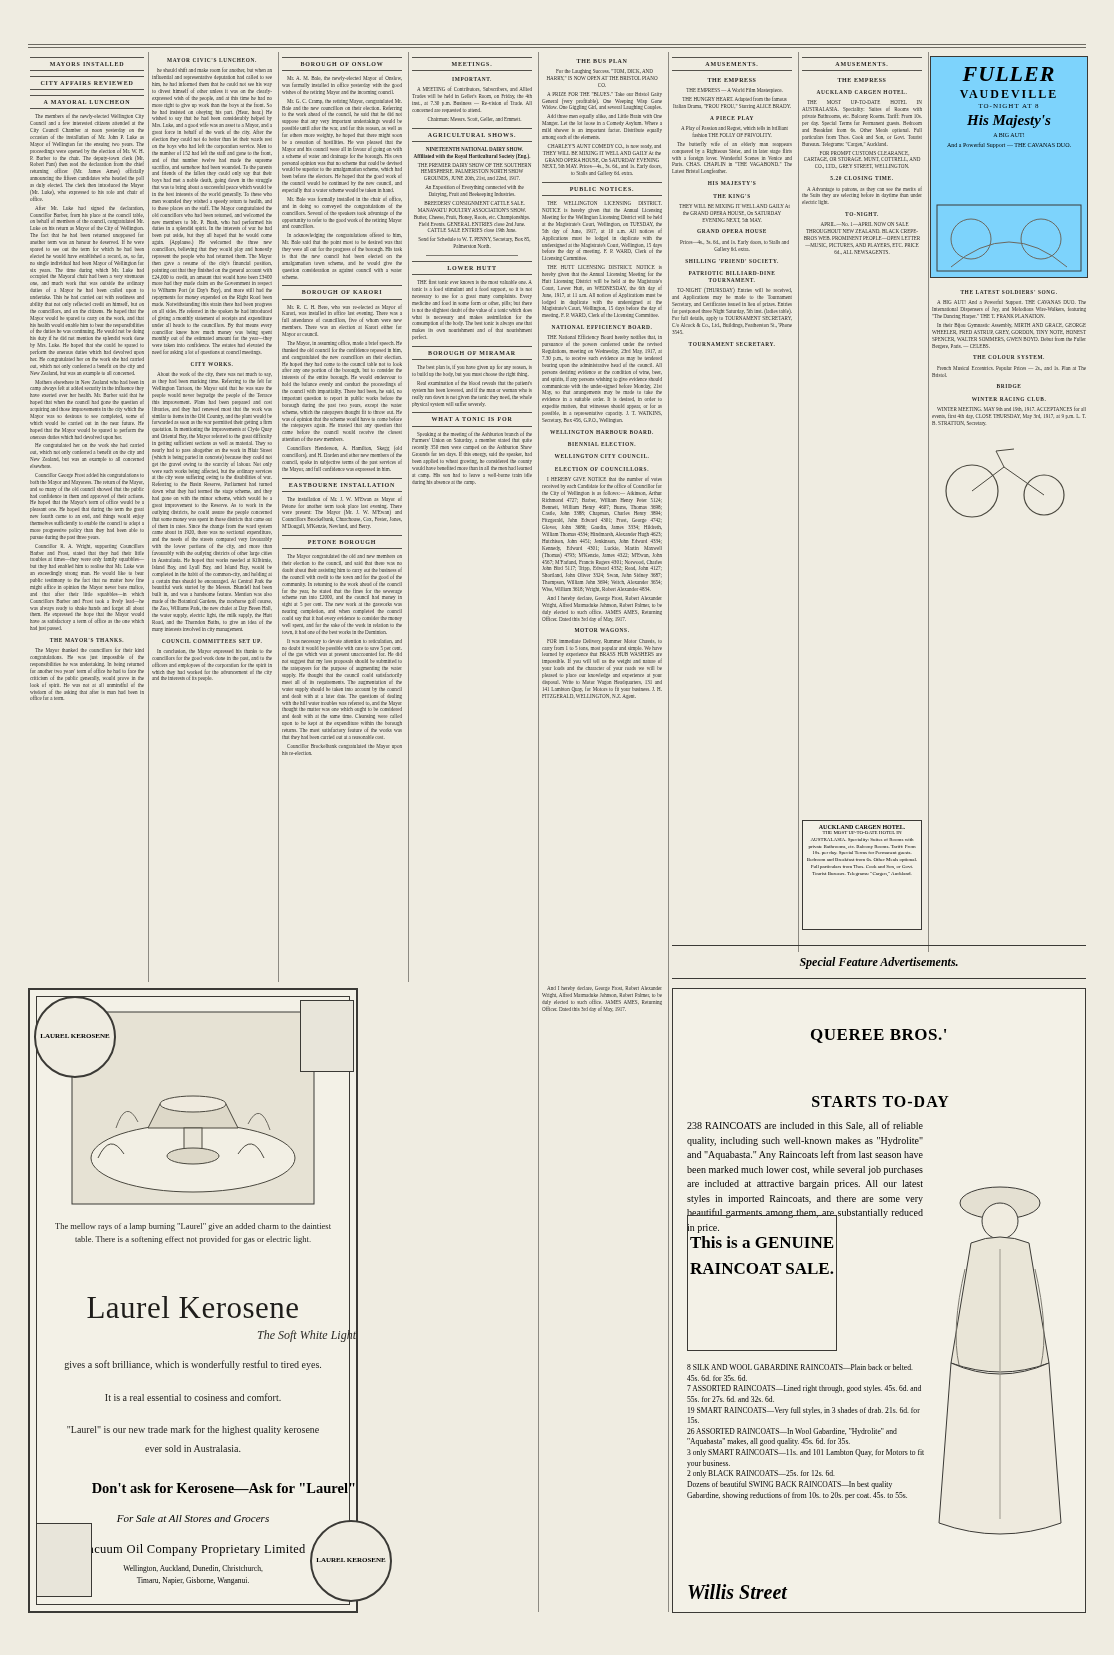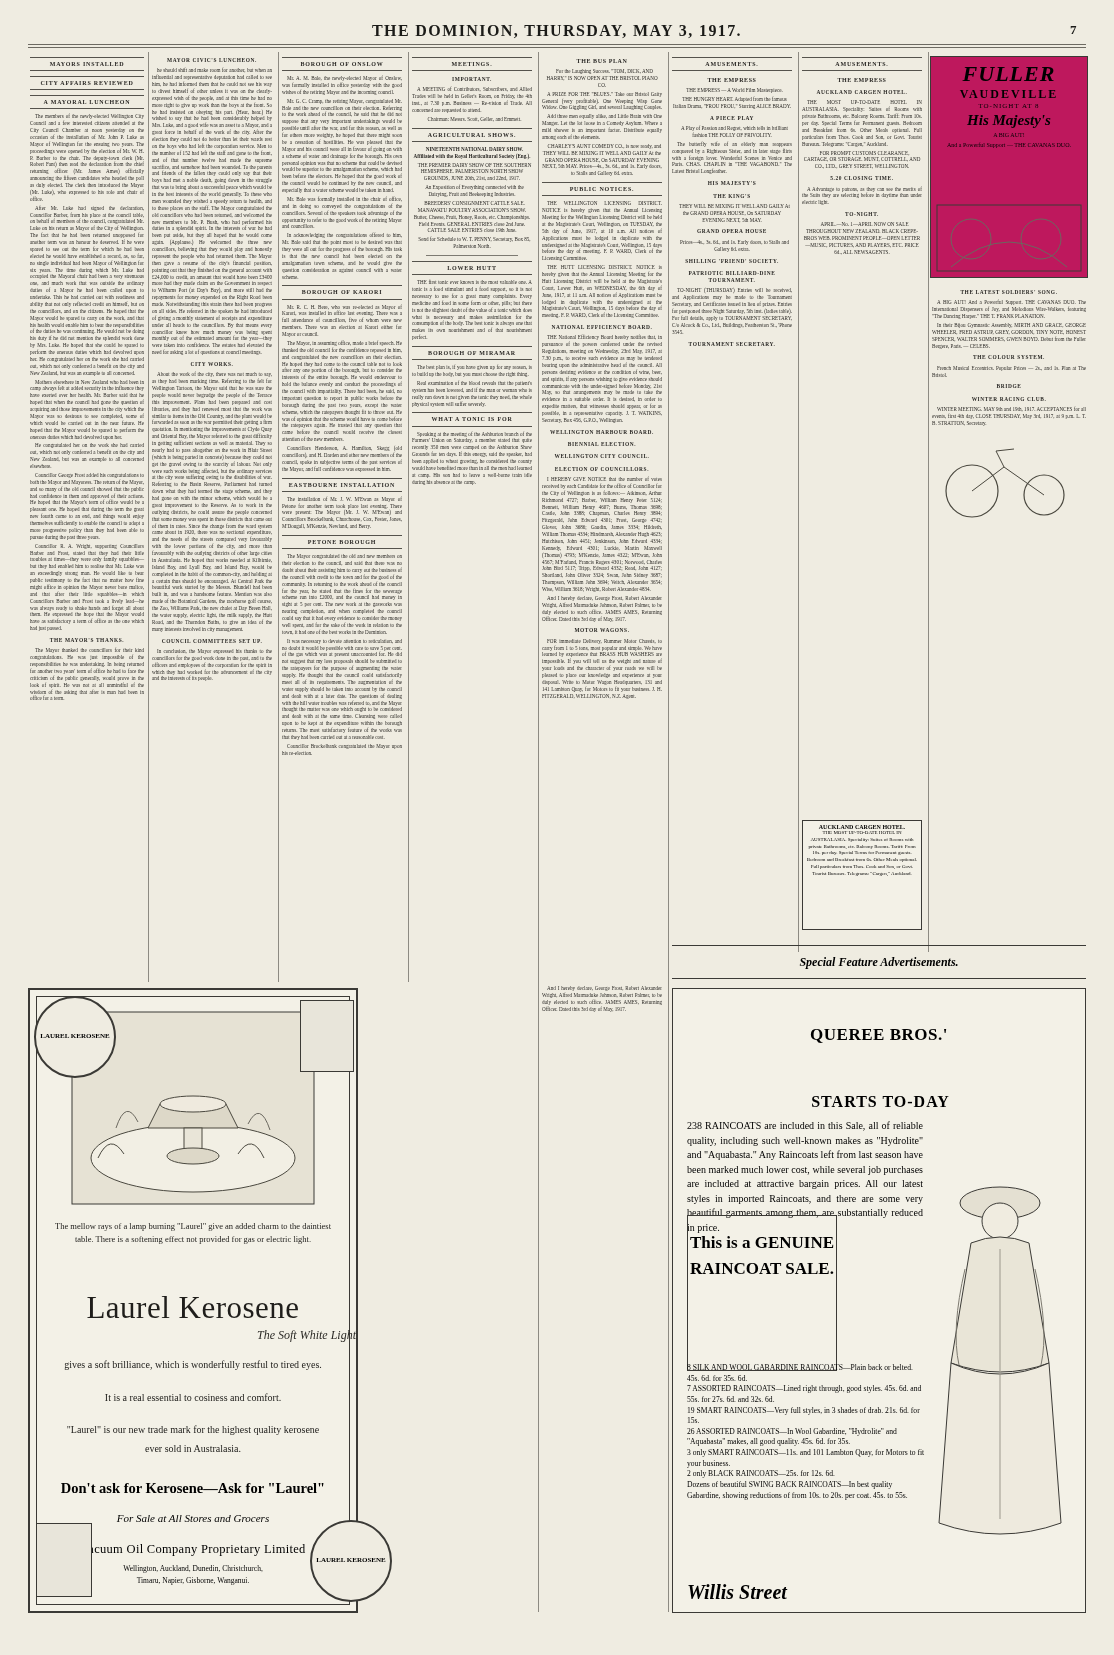--- a/index.html
+++ b/index.html
@@ -39,71 +39,67 @@
   
   #laurel{left:28px;top:988px;width:330px;height:625px;border:2px solid #3b3a36;background:#f3f1e7;}
   #laurel .inner{position:absolute;left:6px;top:6px;right:6px;bottom:6px;border:1px solid #3b3a36;}
   #laurel .lamp{position:absolute;left:50%;transform:translateX(-50%);top:18px;width:250px;height:200px;}
   #laurel .cap{position:absolute;left:20px;right:20px;top:230px;text-align:center;font-size:8.5px;line-height:1.5;color:#23221f;}
   #laurel h1{position:absolute;left:0;right:0;top:300px;text-align:center;font-size:31px;margin:0;font-weight:normal;letter-spacing:.5px;color:#1f1e1b;}
   #laurel .sub{position:absolute;left:0;right:0;top:338px;text-align:right;font-style:italic;font-size:12px;color:#2b2a26;}
   #laurel .body{position:absolute;left:34px;right:34px;top:366px;text-align:center;font-size:10px;line-height:1.85;color:#23221f;}
   #laurel .body .l2{margin-top:14px;}
   #laurel .body .l3{margin-top:14px;}
-  #laurel .nodash{position:absolute;left:0;right:0;top:490px;text-align:center;font-size:14.5px;font-weight:bold;}
+  #laurel .nodash{position:absolute;left:0;right:0;top:490px;text-align:right;font-size:14.5px;font-weight:bold;}
   #laurel .forsale{position:absolute;left:0;right:0;top:522px;text-align:center;font-style:italic;font-size:11px;}
   #laurel .company{position:absolute;left:0;right:0;top:552px;text-align:center;font-size:12.5px;letter-spacing:.3px;}
   #laurel .cities{position:absolute;left:0;right:0;top:574px;text-align:center;font-size:7.5px;}
   #laurel .cities2{position:absolute;left:0;right:0;top:586px;text-align:center;font-size:7.5px;}
   .laurelseal{position:absolute;width:78px;height:78px;border-radius:50%;border:2px solid #3b3a36;
      display:flex;align-items:center;justify-content:center;font-size:7px;font-weight:bold;text-align:center;line-height:1.1;background:#efece1;}
   #seal-tl{left:34px;top:996px;}
   #seal-br{left:310px;top:1520px;}
 
   
   .tin{position:absolute;border:1.5px solid #3b3a36;background:#e8e5da;}
   #tin1{left:36px;top:1523px;width:54px;height:72px;}
   #tin2{left:300px;top:1000px;width:52px;height:70px;}
 
   
   #raincoat{left:672px;top:988px;width:414px;height:625px;border:1px solid #3b3a36;background:#f3f1e7;}
   #raincoat .brand{position:absolute;left:0;right:0;top:36px;text-align:center;font-size:17px;font-weight:bold;letter-spacing:.5px;}
   #raincoat .big{position:absolute;left:0;right:0;top:56px;text-align:center;font-size:40px;font-style:italic;font-weight:bold;color:#15140f;}
   #raincoat .starts{position:absolute;left:3px;right:0;top:104px;text-align:center;font-size:16px;font-weight:bold;letter-spacing:1px;}
   #raincoat .para{position:absolute;left:14px;width:236px;top:130px;font-size:10px;line-height:1.45;text-align:justify;}
-  #raincoat .genbox{position:absolute;left:14px;top:226px;width:150px;height:156px;border:1px solid #3b3a36;text-align:center;font-size:17px;line-height:1.5;padding-top:14px;box-sizing:border-box;font-weight:bold;}
+  #raincoat .genbox{position:absolute;left:14px;top:226px;width:150px;height:136px;border:1px solid #3b3a36;text-align:center;font-size:17px;line-height:1.5;padding-top:14px;box-sizing:border-box;font-weight:bold;}
   #raincoat .lists{position:absolute;left:14px;top:374px;width:240px;font-size:7.6px;line-height:1.4;}
   #raincoat .street{position:absolute;left:14px;bottom:8px;font-size:20px;font-style:italic;font-weight:bold;}
   #raincoat .figure{position:absolute;right:10px;top:170px;width:150px;height:400px;}
 
   
-  #fuller{position:absolute;left:930px;top:56px;width:156px;height:220px;border:1px solid #3b3a36;background:#be185d;overflow:hidden;font-family:Liberation Serif, serif;}
+  #fuller{position:absolute;left:930px;top:56px;width:156px;height:220px;border:1px solid #3b3a36;background:#7dd3fc;overflow:hidden;font-family:Liberation Serif, serif;}
   #fuller .f1{text-align:center;font-size:22px;font-weight:bold;font-style:italic;margin-top:4px;letter-spacing:1px;}
   #fuller .f2{text-align:center;font-size:12px;font-weight:bold;letter-spacing:2px;}
   #fuller .f3{text-align:center;font-size:7px;letter-spacing:1px;}
   #fuller .f4{text-align:center;font-size:15px;font-style:italic;font-weight:bold;margin-top:2px;}
   #fuller .f5{text-align:center;font-size:6px;margin-top:2px;line-height:1.4;}
 
   
   .framead{position:absolute;border:1px solid #3b3a36;background:#f3f1e7;box-sizing:border-box;padding:3px;}
   .framead .t{text-align:center;font-weight:bold;font-size:6px;}
   .framead .b{font-size:5px;line-height:1.35;text-align:center;}
 
   .specfeat{position:absolute;left:672px;top:955px;width:414px;text-align:center;font-size:12px;font-weight:bold;font-style:italic;}
   .specline{position:absolute;left:672px;width:414px;height:1px;background:#3b3a36;}
 </style>
 </head>
 <body>
 
 <div id="page">
 
-  <div class="masthead">
-    <span>THE DOMINION, THURSDAY, MAY 3, 1917.</span>
-    <span class="pageno">7</span>
-  </div>
   <div class="rule top"></div>
   <div class="rule top2"></div>
 
   <div class="colrule" style="left:148px;height:930px;"></div>
   <div class="colrule" style="left:278px;height:930px;"></div>
   <div class="colrule" style="left:408px;height:930px;"></div>
   <div class="colrule" style="left:538px;height:1560px;"></div>
   <div class="colrule" style="left:668px;height:1560px;"></div>
   <div class="colrule" style="left:798px;height:900px;"></div>
   <div class="colrule" style="left:928px;height:900px;"></div>

